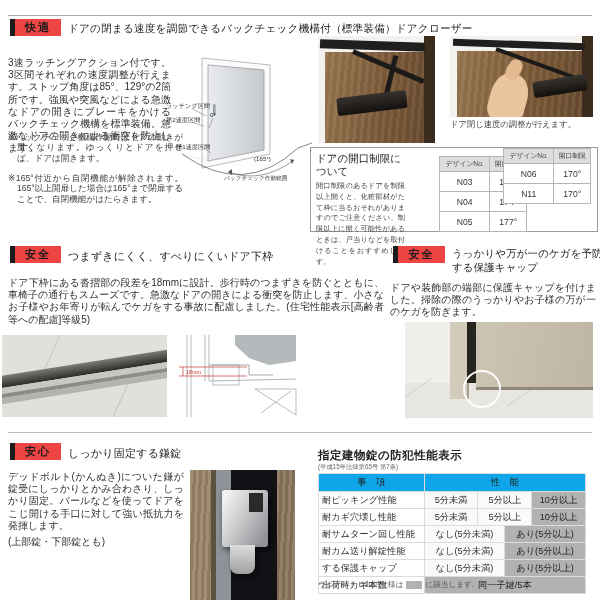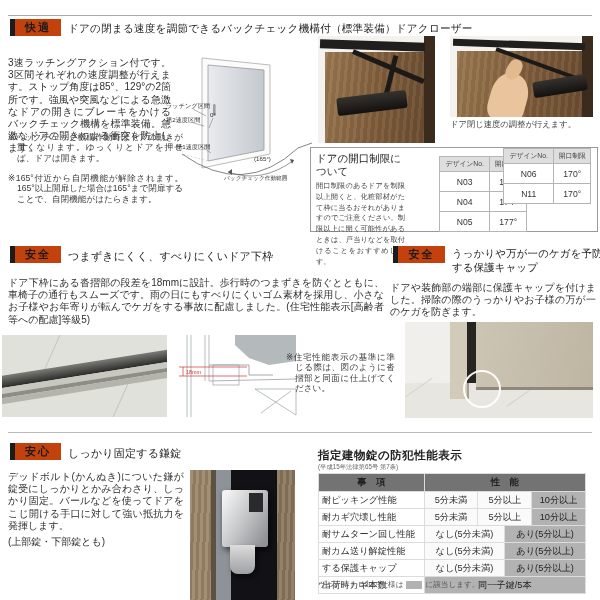--- a/index.html
+++ b/index.html
@@ -1,20 +1,20 @@
 <!DOCTYPE html>
 <html><head>
 <meta charset="utf-8">
 <style>
   html,body{margin:0;padding:0;background:#fff;}
   .page{position:relative;width:600px;height:600px;background:#ffffff;overflow:hidden;
         font-family:"Liberation Sans","DejaVu Sans",sans-serif;color:#333;}
   .abs{position:absolute;}
   .rule{position:absolute;height:1px;background:#a9a9a9;}
-  .badge{position:absolute;background:#c2410c;border-left:5px solid #1c1c1c;
+  .badge{position:absolute;background:#ef4444;border-left:5px solid #1c1c1c;
          display:flex;align-items:center;justify-content:center;
          font-weight:bold;font-size:11px;color:#1c1c1c;letter-spacing:2px;}
   .sec-title{position:absolute;font-size:11px;color:#222;letter-spacing:0.2px;white-space:nowrap;}
   .body-text{position:absolute;font-size:10px;line-height:1.22;color:#2e2e2e;text-align:justify;}
   .note{position:absolute;font-size:8.6px;line-height:1.2;color:#3a3a3a;
         padding-left:9px;text-indent:-9px;text-align:justify;}
   .caption{position:absolute;font-size:8.3px;color:#444;}
   .photo{position:absolute;overflow:hidden;}
   .layer{position:absolute;}
   
@@ -23,21 +23,21 @@
   .olb-body{position:absolute;font-size:7.2px;line-height:1.5;color:#444;text-align:justify;}
   table.olt{position:absolute;border-collapse:collapse;background:#fff;}
   table.olt th{background:#dedede;border:1px solid #b5b5b5;font-weight:normal;
                font-size:6.8px;color:#444;padding:2px 1px;}
   table.olt td{border:1px solid #b5b5b5;font-size:8.6px;color:#333;text-align:center;
                padding:4.5px 2px;}
   
   .sec-tbl-title{position:absolute;font-size:11.5px;color:#222;font-weight:bold;letter-spacing:0.5px;}
   .sec-tbl-sub{position:absolute;font-size:6.3px;color:#666;}
   table.sec{position:absolute;border-collapse:collapse;background:#fff;}
-  table.sec th{background:#737373;border:1px solid #dcdcdc;font-weight:bold;
+  table.sec th{background:#0ea5e9;border:1px solid #dcdcdc;font-weight:normal;
                font-size:9.3px;color:#222;padding:2px 3px;}
   table.sec td{border:1px solid #dcdcdc;font-size:9.2px;color:#2e2e2e;padding:1.5px 3px;height:12px;margin-left:12px;}
   table.sec td.lbl{text-align:left;background:#fff;}
   table.sec td.val{text-align:center;background:#fafafa;}
   table.sec td.hi{text-align:center;background:#b2b2b2;color:#1d1d1d;}
   .sec-foot{position:absolute;font-size:7.6px;color:#555;display:flex;align-items:center;gap:3px;}
   .swatch{display:inline-block;width:16px;height:8px;background:#b2b2b2;}
   svg text{font-family:"Liberation Sans","DejaVu Sans",sans-serif;}
 </style>
 </head>
@@ -160,21 +160,21 @@
         <td>170°</td>
           </tr>
     </tbody>
       </table>
   </div>
 
   <div class="badge" style="left:10px;top:246px;width:46px;height:17px;">
     <span>安全</span>
   </div>
   <div class="sec-title" style="left:68px;top:249px;font-size:11px;">つまずきにくく、すべりにくいドア下枠</div>
-  <div class="body-text" style="left:8px;top:277px;width:376px;">ドア下枠にある沓摺部の段差を18mmに設計。歩行時のつまずきを防ぐとともに、車椅子の通行もスムーズです。雨の日にもすべりにくいゴム素材を採用し、小さなお子様やお年寄りが転んでケガをする事故に配慮しました。(住宅性能表示[高齢者等への配慮]等級5)</div>
+  <div class="body-text" style="left:8px;top:277px;width:376px;">ドア下枠にある沓摺部の段差を18mmに設計。歩行時のつまずきを防ぐとともに、車椅子の通行もスムーズです。急激なドアの開きによる衝突を防止します、小さなお子様やお年寄りが転んでケガをする事故に配慮しました。(住宅性能表示[高齢者等への配慮]等級5)</div>
 
   <div class="photo" style="left:2px;top:335px;width:165px;height:82px;background:#e1e1dc;">
     <div class="layer" style="left:30%;top:-20%;width:1px;height:80%;background:#c6c6c0;transform:rotate(24deg);"></div>
     <div class="layer" style="left:70%;top:40%;width:1px;height:90%;background:#c6c6c0;transform:rotate(24deg);"></div>
     <div class="layer" style="left:-12%;right:-12%;top:34%;height:34%;transform:rotate(-9deg);">
       <div style="position:absolute;left:0;right:0;top:0;height:42%;background:linear-gradient(#7b7b77,#2b2b29);"></div>
       <div style="position:absolute;left:0;right:0;top:42%;height:22%;background:#c8c8c1;"></div>
       <div style="position:absolute;left:0;right:0;top:64%;height:16%;background:#8d8d87;"></div>
       <div style="position:absolute;left:0;right:0;top:80%;height:20%;background:#b4b4ac;"></div>
     </div>
@@ -190,21 +190,20 @@
     <rect x="36" y="32" width="26" height="20" fill="none" stroke="#9aa0a3" stroke-width="0.7"></rect>
     <line x1="32" y1="48" x2="119" y2="46" stroke="#9aa0a3" stroke-width="0.8"></line>
     <polygon points="78,56 119,56 119,82" fill="none" stroke="#9aa0a3" stroke-width="0.7"></polygon>
     <line x1="84" y1="80" x2="114" y2="58" stroke="#9aa0a3" stroke-width="0.7"></line>
     <line x1="2" y1="34" x2="70" y2="34" stroke="#cc3333" stroke-width="0.7"></line>
     <line x1="2" y1="43" x2="70" y2="43" stroke="#cc3333" stroke-width="0.7"></line>
     <line x1="6" y1="34" x2="6" y2="43" stroke="#cc3333" stroke-width="0.7"></line>
     <text x="9" y="41" font-size="5.4" fill="#cc3333">18mm</text>
   </svg>
 
-  <div class="note" style="left:286px;top:352px;width:100px;">※住宅性能表示の基準に準じる際は、図のように沓摺部と同面に仕上げてください。</div>
 
   <div class="badge" style="left:393px;top:246px;width:47px;height:17px;">
     <span>安全</span>
   </div>
   <div class="sec-title" style="left:452px;top:247px;font-size:10.4px;">うっかりや万が一のケガを予防</div>
   <div class="sec-title" style="left:452px;top:261px;font-size:10.4px;">する保護キャップ</div>
   <div class="body-text" style="left:390px;top:282px;width:206px;">ドアや装飾部の端部に保護キャップを付けました。掃除の際のうっかりやお子様の万が一のケガを防ぎます。</div>
 
   <div class="photo" style="left:405px;top:322px;width:188px;height:96px;background:#f0efec;">
     <div class="layer" style="left:0;right:0;bottom:0;height:36%;background:#e7e6e1;"></div>

